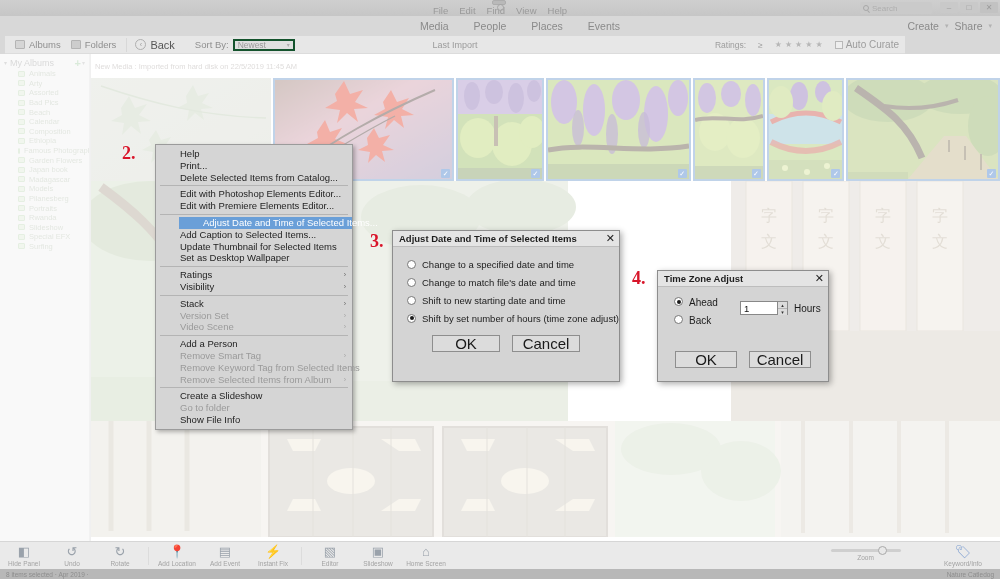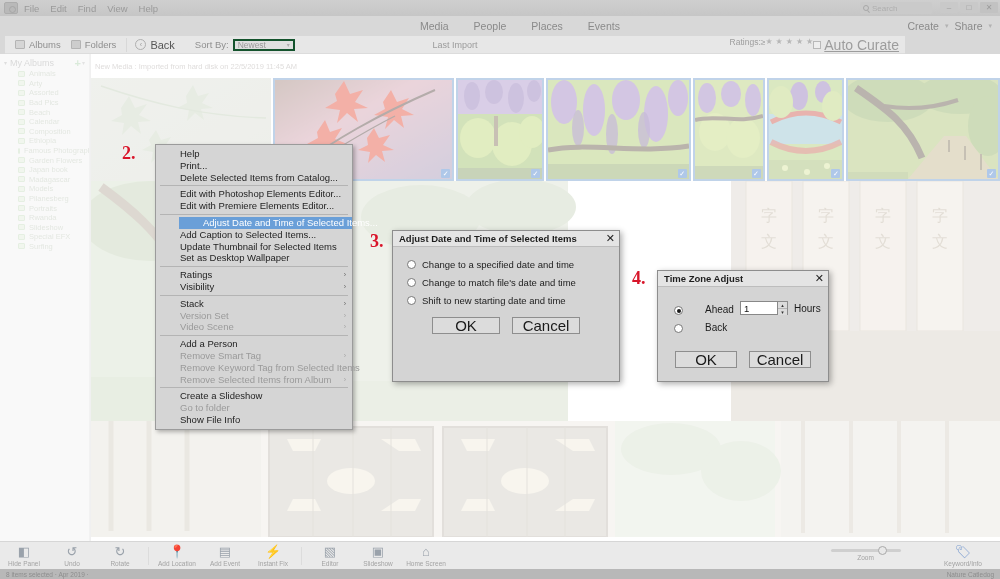--- a/index.html
+++ b/index.html
@@ -3,21 +3,21 @@
 <meta charset="utf-8">
 <style>
   * { box-sizing: border-box; margin:0; padding:0; }
   html, body { width:1000px; height:579px; overflow:hidden; background:#cfcfcf; }
   body { font-family:"Liberation Sans", sans-serif; font-size:11px; color:#555; }
 
   #app { position:relative; width:1000px; height:579px; background:#d8d8d8; }
 
   
   .titlebar { position:absolute; left:0; top:0; width:1000px; height:16px;
-      background:linear-gradient(#cfcfcf,#c6c6c6); display:flex; align-items:center; }
+      background:linear-gradient(#cfcfcf,#c6c6c6); display:flex; align-items:center;flex-direction:column; }
   .app-logo { width:14px; height:12px; margin:0 6px 0 4px; background:#b9b9b9;
       border:1px solid #adadad; border-radius:2px; position:relative; }
   .app-logo:after{content:"";position:absolute;left:4px;top:3px;width:5px;height:5px;
       border:1px solid #a6a6a6;border-radius:50%;}
   .menu-items { display:flex; gap:11px; }
   .menu-items span { color:#9a9a9a; font-size:9.5px; }
   .win-search { position:absolute; right:68px; top:2px; width:72px; height:12px;
       background:#cacaca; border-radius:2px; display:flex; align-items:center; padding-left:3px; gap:3px;}
   .win-search .mag { width:6px;height:6px;border:1px solid #a8a8a8;border-radius:50%;position:relative;}
   .win-search .mag:after{content:"";position:absolute;right:-2px;bottom:-2px;width:3px;height:1px;background:#a8a8a8;transform:rotate(45deg);}
@@ -49,27 +49,27 @@
   .back-btn{display:flex;align-items:center;gap:4px;margin-left:8px;}
   .back-circle{width:11px;height:11px;border:1px solid #b0b0b0;border-radius:50%;
       display:flex;align-items:center;justify-content:center;font-size:7px;color:#9d9d9d;}
   .sortby{margin-left:20px;display:flex;align-items:center;gap:4px;}
   .sortby label{font-size:9.5px;color:#8f8f8f;}
   .sort-select{width:62px;height:12px;background:#e0e0e0;border:2px solid #14532d;
       display:flex;align-items:center;justify-content:space-between;padding:0 3px;}
   .sort-select span{font-size:8.5px;color:#9a9a9a;}
   .sort-select .ar{font-size:6px;color:#adadad;}
   .lastimport{position:absolute;left:50%;transform:translateX(-50%);font-size:9px;color:#9b9b9b;}
-  .ratings-box{position:absolute;right:6px;display:flex;gap:0;}
+  .ratings-box{position:absolute;right:6px;display:flex;align-items:center;gap:12px;}
   .ratings-box .rl{font-size:8.5px;color:#9d9d9d;}
   .stars{display:flex;gap:3px;}
   .stars i{font-style:normal;font-size:8px;color:#b6b6b6;}
   .autocurate{display:flex;align-items:center;gap:3px;}
   .autocurate .cb{width:8px;height:8px;border:1px solid #b8b8b8;background:#eee;}
-  .autocurate span{font-size:14px;color:#9d9d9d;text-decoration:underline;}
+  .autocurate span{font-size:10px;color:#9d9d9d;}
 
   
   .sidebar{position:absolute;left:0;top:54px;width:90px;height:487px;background:#f0f0f0;
       border-right:1px solid #dcdcdc;overflow:hidden;}
   .sb-head{display:flex;align-items:center;height:13px;padding:0 4px;margin-top:2px;}
   .sb-head .tri{font-size:6px;color:#a9a9a9;margin-right:3px;}
   .sb-head .t{font-size:9px;color:#9c9c9c;flex:1;}
   .sb-head .plus{color:#9ec99e;font-size:11px;font-weight:bold;}
   .sb-head .pcaret{font-size:6px;color:#b5b5b5;margin-left:1px;}
   .alb{display:flex;align-items:center;height:9.6px;padding-left:18px;gap:4px;}
@@ -114,21 +114,21 @@
   .radio.on:after{content:"";width:4px;height:4px;border-radius:50%;background:#1a1a1a;}
   .radio-row label{font-size:9.5px;color:#1c1c1c;}
   .btn-row{display:flex;justify-content:center;gap:12px;margin-top:8px;}
   .btn{width:68px;height:17px;background:#dcdcdc;border:1px solid #8e8e8e;
       font-size:15px;color:#1a1a1a;display:flex;align-items:center;justify-content:center;}
 
   #dlg-adjust{left:392px;top:230px;width:228px;height:152px;}
   #dlg-tz{left:657px;top:270px;width:172px;height:112px;}
   .tz-body{padding:10px 0 0 0;position:relative;}
   .tz-left{display:inline-block;vertical-align:top;padding-left:16px;}
-  .tz-rad{display:flex;align-items:flex-end;gap:22px;height:18px;}
+  .tz-rad{display:flex;align-items:flex-start;gap:6px;height:18px;}
   .tz-rad label{font-size:10px;color:#1c1c1c;}
   .spin-wrap{position:absolute;left:82px;top:14px;display:flex;align-items:center;gap:6px;}
   .spin{width:38px;height:14px;background:#fff;border:1px solid #888;font-size:9.5px;
       color:#111;padding-left:3px;line-height:14px;}
   .spin-btns{width:10px;height:14px;display:flex;flex-direction:column;border:1px solid #8d8d8d;border-left:none;}
   .spin-btns i{flex:1;background:#dcdcdc;display:flex;align-items:center;justify-content:center;font-size:5px;font-style:normal;color:#333;}
   .spin-btns i:first-child{border-bottom:1px solid #b5b5b5;}
   .hours{font-size:10px;color:#1c1c1c;}
 
   
@@ -610,20 +610,24 @@
         <label>Change to a specified date and time</label>
       </div>
       <div class="radio-row">
         <span class="radio"></span>
         <label>Change to match file's date and time</label>
       </div>
       <div class="radio-row">
         <span class="radio"></span>
         <label>Shift to new starting date and time</label>
       </div>
+      <div class="radio-row">
+        <span class="radio on"></span>
+        <label>Shift by set number of hours (time zone adjust)</label>
+      </div>
       <div class="btn-row">
         <div class="btn">OK</div>
         <div class="btn">Cancel</div>
       </div>
     </div>
   </div>
 
   <div class="dlg" id="dlg-tz">
     <div class="dlg-tb">
       <span class="t">Time Zone Adjust</span>

